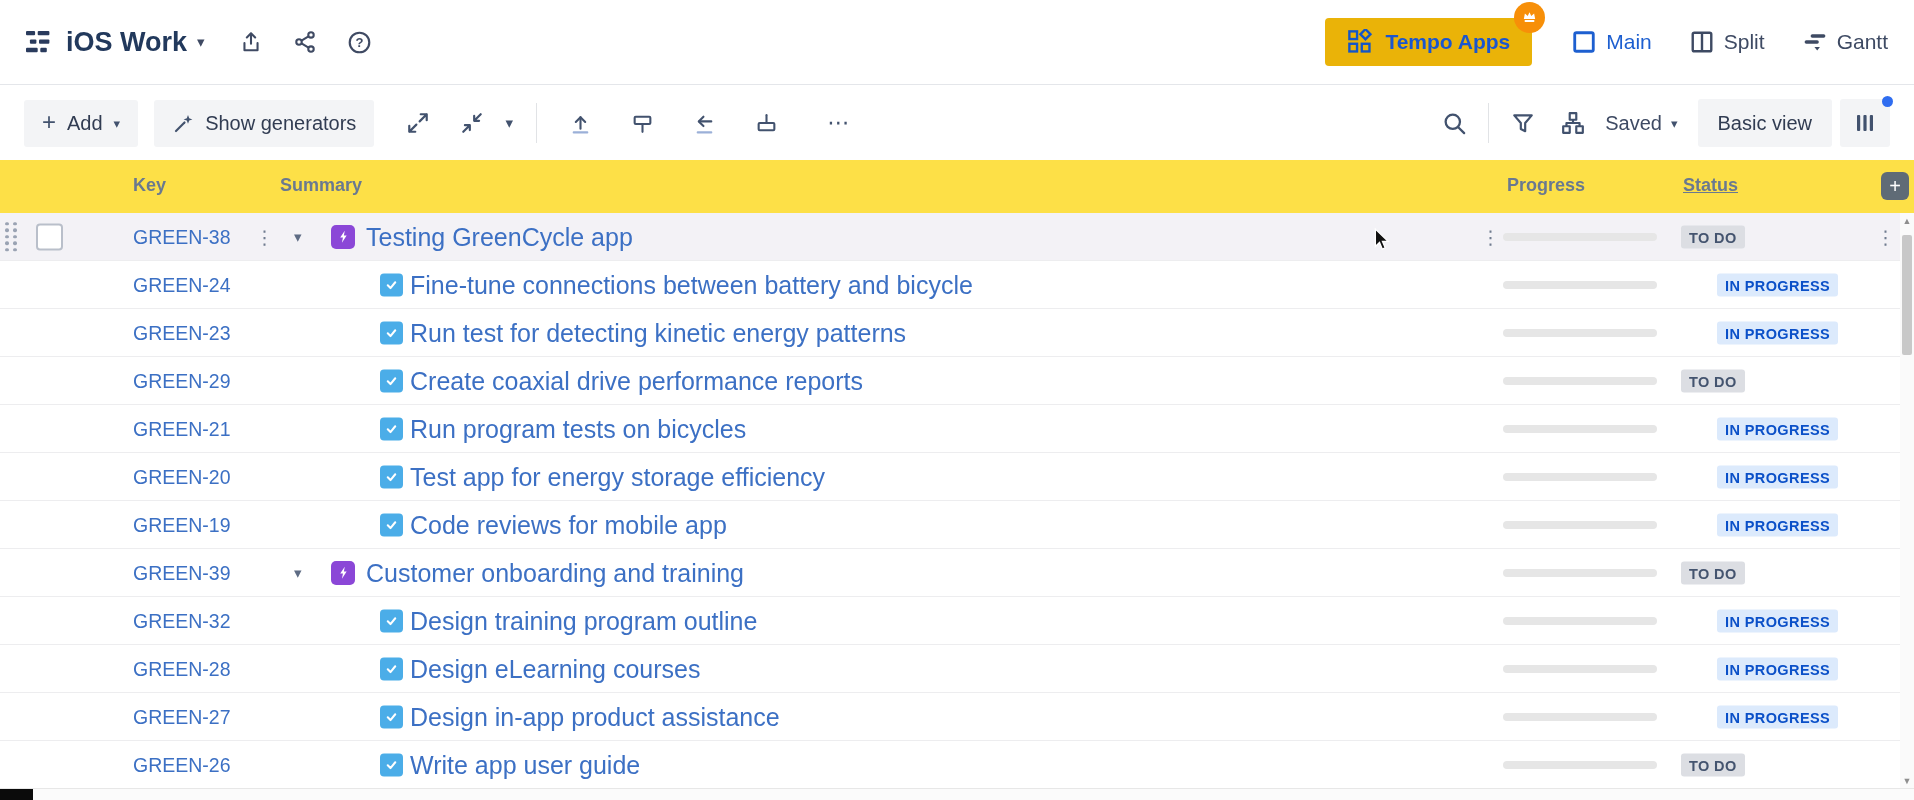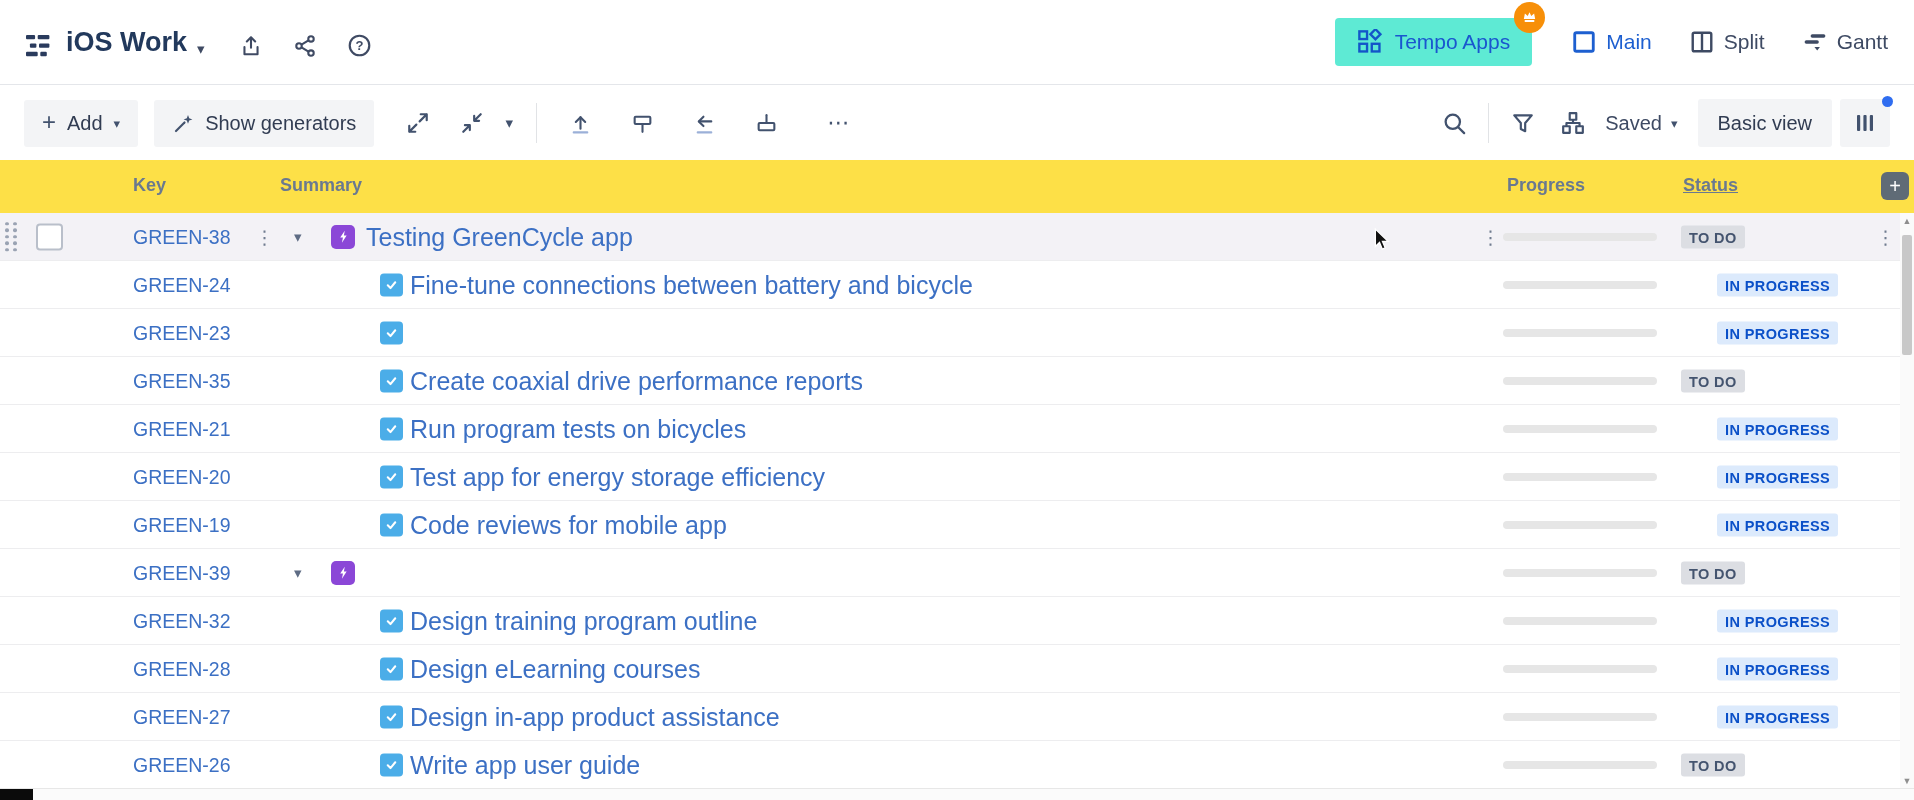--- a/index.html
+++ b/index.html
@@ -3,28 +3,28 @@
 <meta charset="utf-8">
 <style>
   html,body{margin:0;padding:0;background:#fff;}
   .app{position:relative;width:1914px;height:800px;background:#fff;overflow:hidden;
        font-family:"Liberation Sans",sans-serif;color:#22395c;}
   svg{display:block;}
 
   
   .hdr{position:absolute;top:0;left:0;right:0;height:85px;border-bottom:1px solid #e4e6ea;
        display:flex;align-items:center;justify-content:space-between;padding:0 26px;box-sizing:border-box;background:#fff;}
-  .hleft{display:flex;align-items:flex-end;}
+  .hleft{display:flex;align-items:center;}
   .app-title{font-size:27px;font-weight:700;color:#22395c;margin:0 10px 0 14px;}
   .hchev{font-size:15px;color:#3f4a63;margin-right:34px;}
   .hicon{margin-right:30px;cursor:pointer;}
   .hright{display:flex;align-items:center;height:85px;}
   .tempo-btn{position:relative;display:flex;align-items:center;gap:12px;height:48px;padding:0 22px;
-       background:#5eead4;border:none;border-radius:4px;font-family:inherit;
-       font-size:21px;font-weight:400;color:#1a56cf;margin-right:40px;cursor:pointer;}
+       background:#eab308;border:none;border-radius:4px;font-family:inherit;
+       font-size:21px;font-weight:700;color:#1a56cf;margin-right:40px;cursor:pointer;}
   .crown{position:absolute;top:-16px;right:-13px;width:31px;height:31px;border-radius:50%;
        background:#f78f08;display:flex;align-items:center;justify-content:center;}
   .tabs{display:flex;align-items:center;gap:38px;height:85px;}
   .tab{position:relative;display:flex;align-items:center;gap:10px;height:107px;font-size:21px;
        color:#3e4a63;cursor:pointer;}
   .tab.active{color:#1d5fd0;}
   .tab.active::after{content:"";position:absolute;left:-14px;right:-14px;bottom:0;height:5px;
        background:#2563cf;border-radius:3px 3px 0 0;}
 
   
@@ -339,30 +339,31 @@
     </div>
       <div class="row">
 
       <span class="rabs rkey">GREEN-23</span>
 
       <span class="rabs rtask">
         <svg width="15" height="15" viewBox="0 0 22 22" fill="none" stroke="#fff" stroke-width="3" stroke-linecap="round" stroke-linejoin="round">
           <path d="M5.5 11.5 l4 4 L16.5 7"></path>
         </svg>
       </span>
+      <span class="rabs rtitle" style="left: 410px;">Run test for detecting kinetic energy patterns</span>
 
       <span class="rabs rprog">
         <span class="rfill" style="width: 55%;"></span>
       </span>
       <span class="rabs badge inprog">IN PROGRESS</span>
 
     </div>
       <div class="row">
 
-      <span class="rabs rkey">GREEN-35</span>
+      <span class="rabs rkey">GREEN-29</span>
 
       <span class="rabs rtask">
         <svg width="15" height="15" viewBox="0 0 22 22" fill="none" stroke="#fff" stroke-width="3" stroke-linecap="round" stroke-linejoin="round">
           <path d="M5.5 11.5 l4 4 L16.5 7"></path>
         </svg>
       </span>
       <span class="rabs rtitle" style="left: 410px;">Create coaxial drive performance reports</span>
 
       <span class="rabs rprog">
         <span class="rfill" style="width: 0%;"></span>
@@ -425,20 +426,21 @@
 
       <span class="rabs rkey">GREEN-39</span>
 
       <span class="rabs rdisc">▾</span>
       <span class="rabs repic">
         <svg width="15" height="15" viewBox="0 0 22 22" fill="#fff">
           <path d="M12.8 2.5 L6.2 12.4 h4 L8.7 20 l6.9-10.4 h-4z"></path>
         </svg>
       </span>
 
+      <span class="rabs rtitle" style="left: 366px;">Customer onboarding and training</span>
 
       <span class="rabs rprog">
         <span class="rfill" style="width: 47%;"></span>
       </span>
       <span class="rabs badge todo">TO DO</span>
 
     </div>
       <div class="row">
 
       <span class="rabs rkey">GREEN-32</span>

